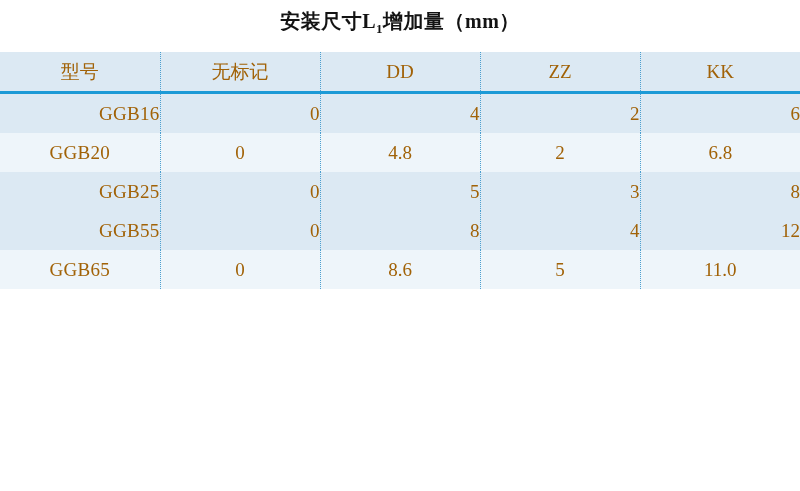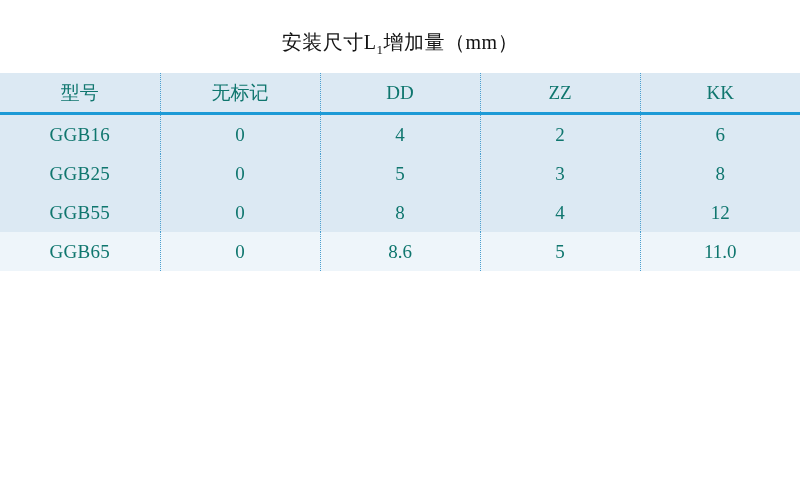--- a/index.html
+++ b/index.html
@@ -15,22 +15,23 @@
     overflow: hidden;
   }
   .sheet {
     width: 800px;
     height: 491px;
     box-sizing: border-box;
     position: relative;
   }
   .title-block {
     width: 800px;
-    padding-top: 27px;
+    padding-top: 6px;
     text-align: center;
+    font-weight: bold;
   }
   .title-line {
     font-size: 20px;
     line-height: 30px;
     letter-spacing: 0.5px;
     font-family: "Liberation Serif", "DejaVu Serif", serif;
     color: #131313;
   }
   .title-line .sub {
     font-size: 13px;
@@ -46,38 +47,39 @@
   table.dim-table col.c1 { width: 160px; }
   table.dim-table col.c2 { width: 160px; }
   table.dim-table col.c3 { width: 160px; }
   table.dim-table col.c4 { width: 160px; }
 
   table.dim-table th,
   table.dim-table td {
     text-align: center;
     font-weight: normal;
     font-size: 19px;
-    color: #0f766e;
+    color: #a16207;
     padding: 0;
     height: 39px;
     vertical-align: middle;
     border-right: 1px dotted #4a9fd0;
   }
   table.dim-table th:last-child,
   table.dim-table td:last-child {
     border-right: none;
   }
   thead th {
     height: 46px;
     font-size: 20px;
     background: #dce9f3;
     border-bottom: 3px solid #1c9ad6;
   }
   tbody tr.odd td {
     background: #dce9f3;
+    text-align: right;
   }
   tbody tr.even td {
     background: #eef5fa;
   }
   tbody td.model {
     font-size: 19px;
     letter-spacing: 0.3px;
   }
 </style>
 </head>
@@ -107,20 +109,27 @@
       </tr>
     </thead>
     <tbody>
       <tr class="odd">
         <td class="model">GGB16</td>
         <td>0</td>
         <td>4</td>
         <td>2</td>
         <td>6</td>
       </tr>
+      <tr class="even">
+        <td class="model">GGB20</td>
+        <td>0</td>
+        <td>4.8</td>
+        <td>2</td>
+        <td>6.8</td>
+      </tr>
       <tr class="odd">
         <td class="model">GGB25</td>
         <td>0</td>
         <td>5</td>
         <td>3</td>
         <td>8</td>
       </tr>
       <tr class="odd">
         <td class="model">GGB55</td>
         <td>0</td>

